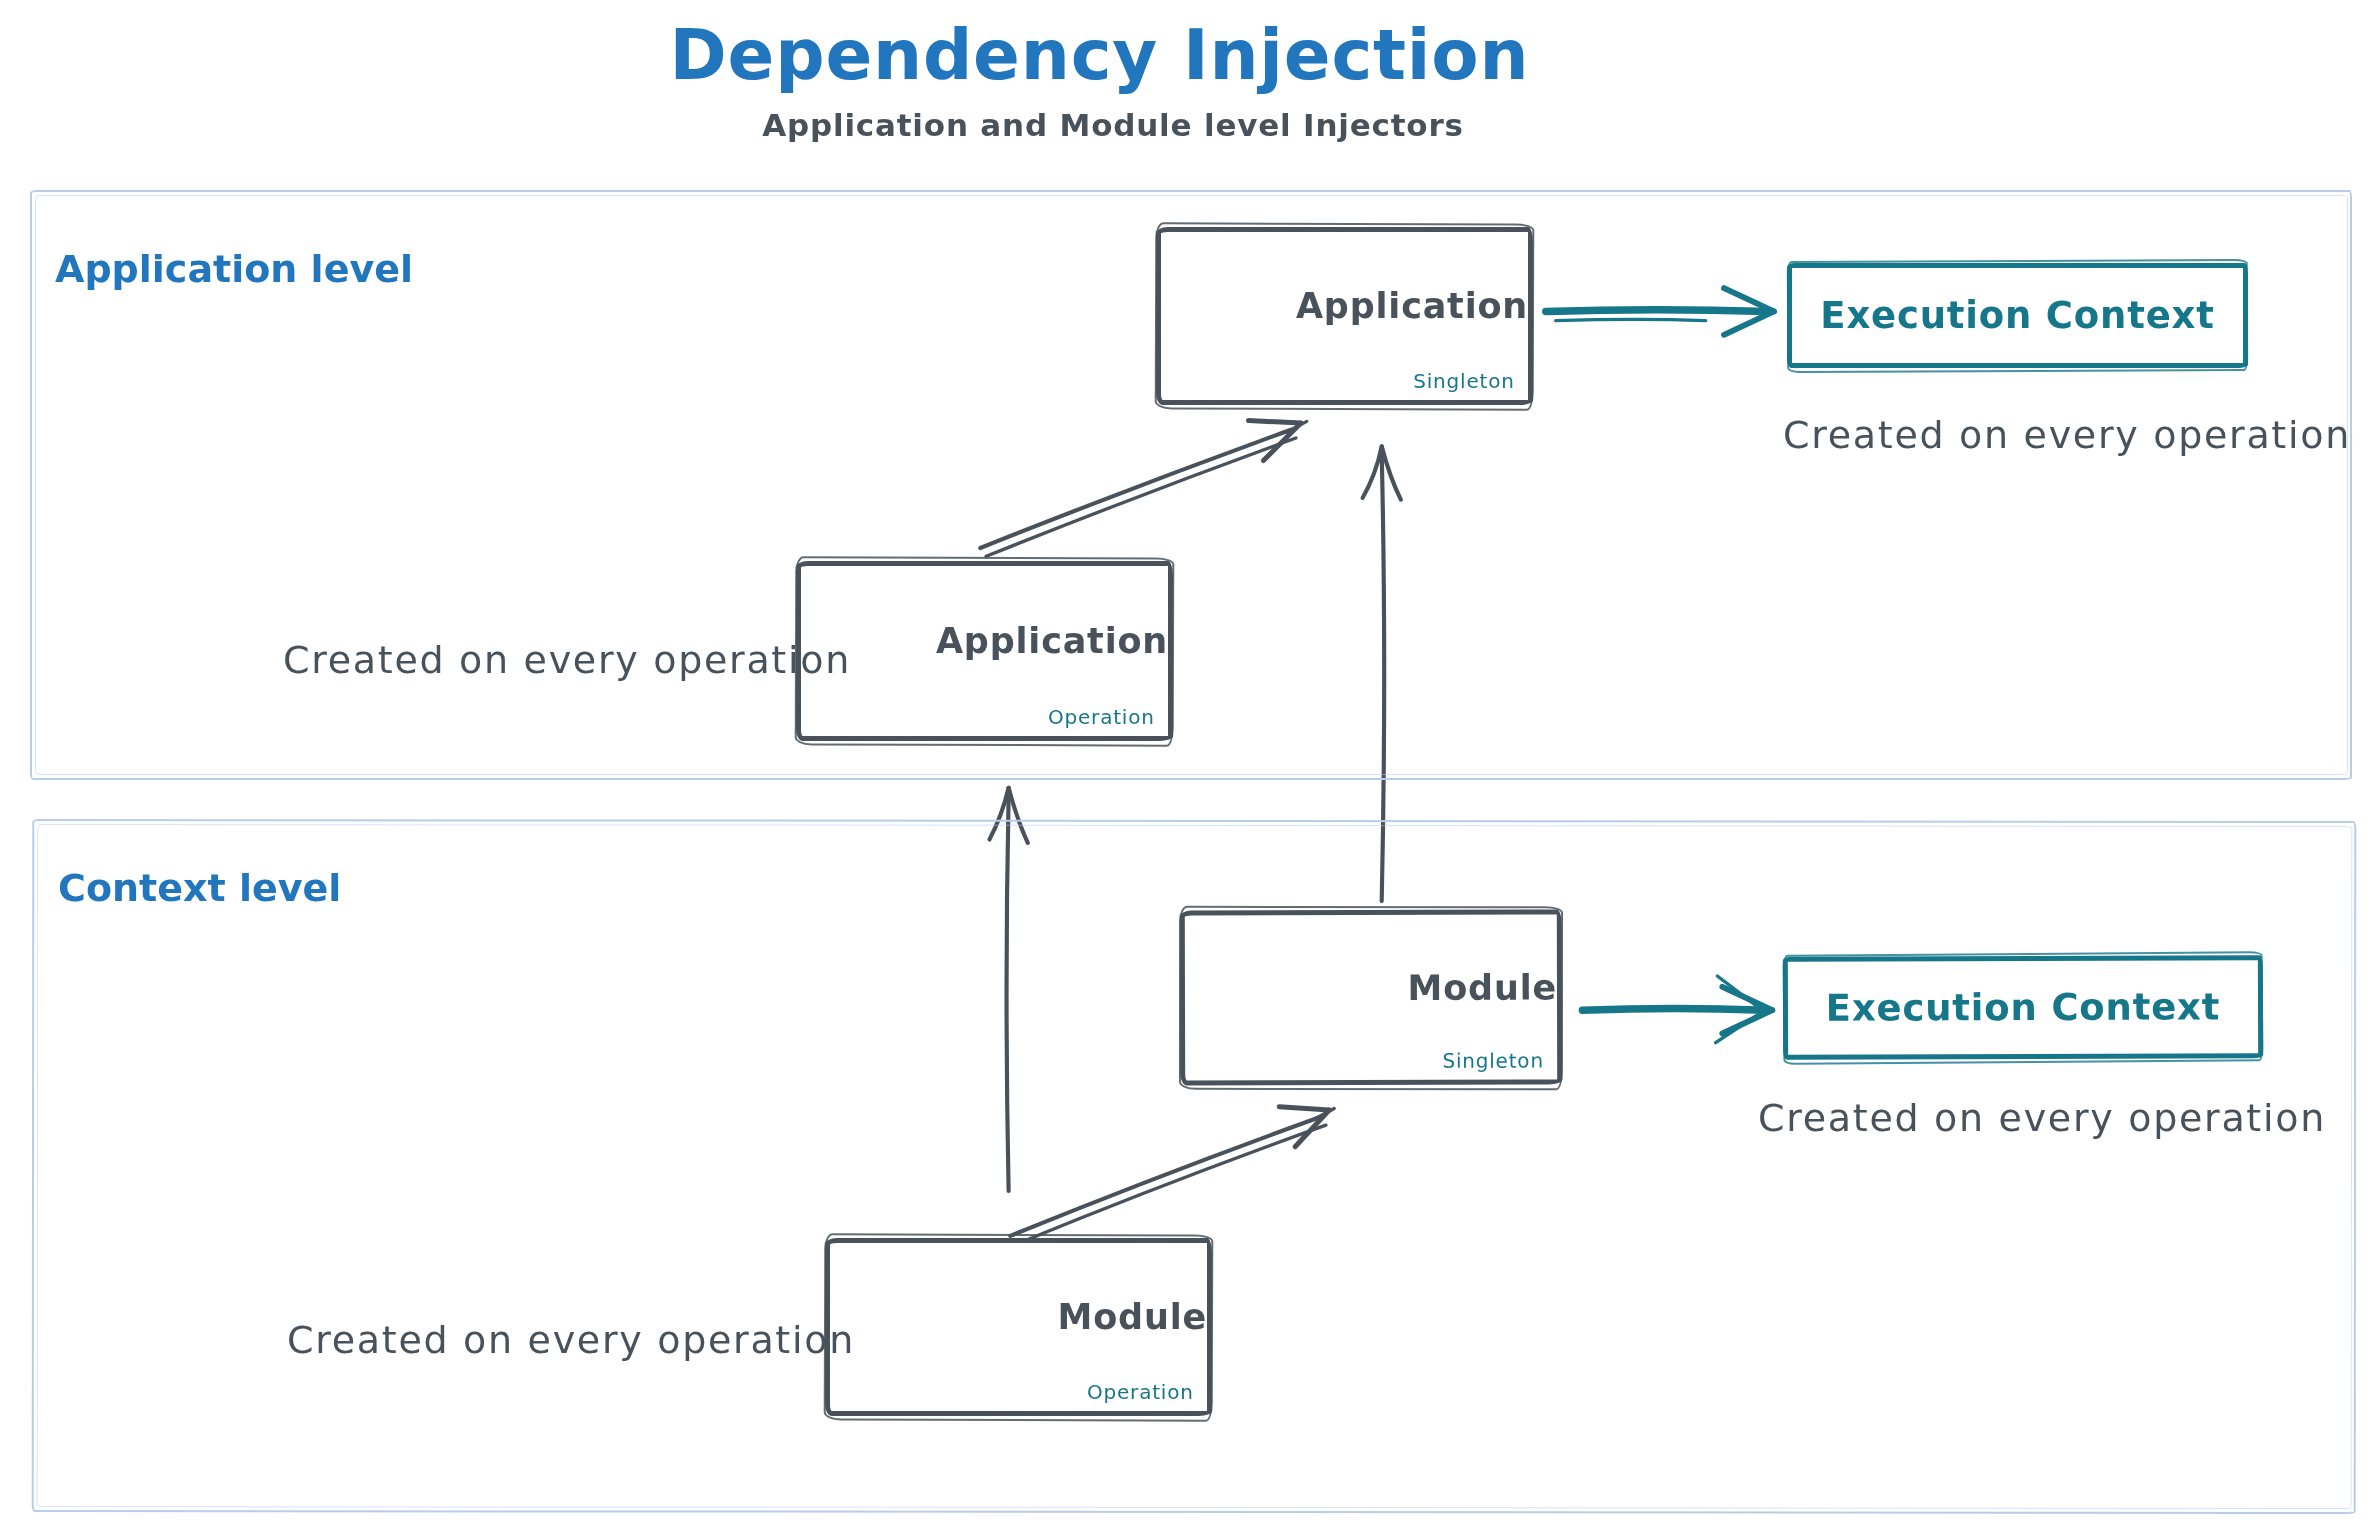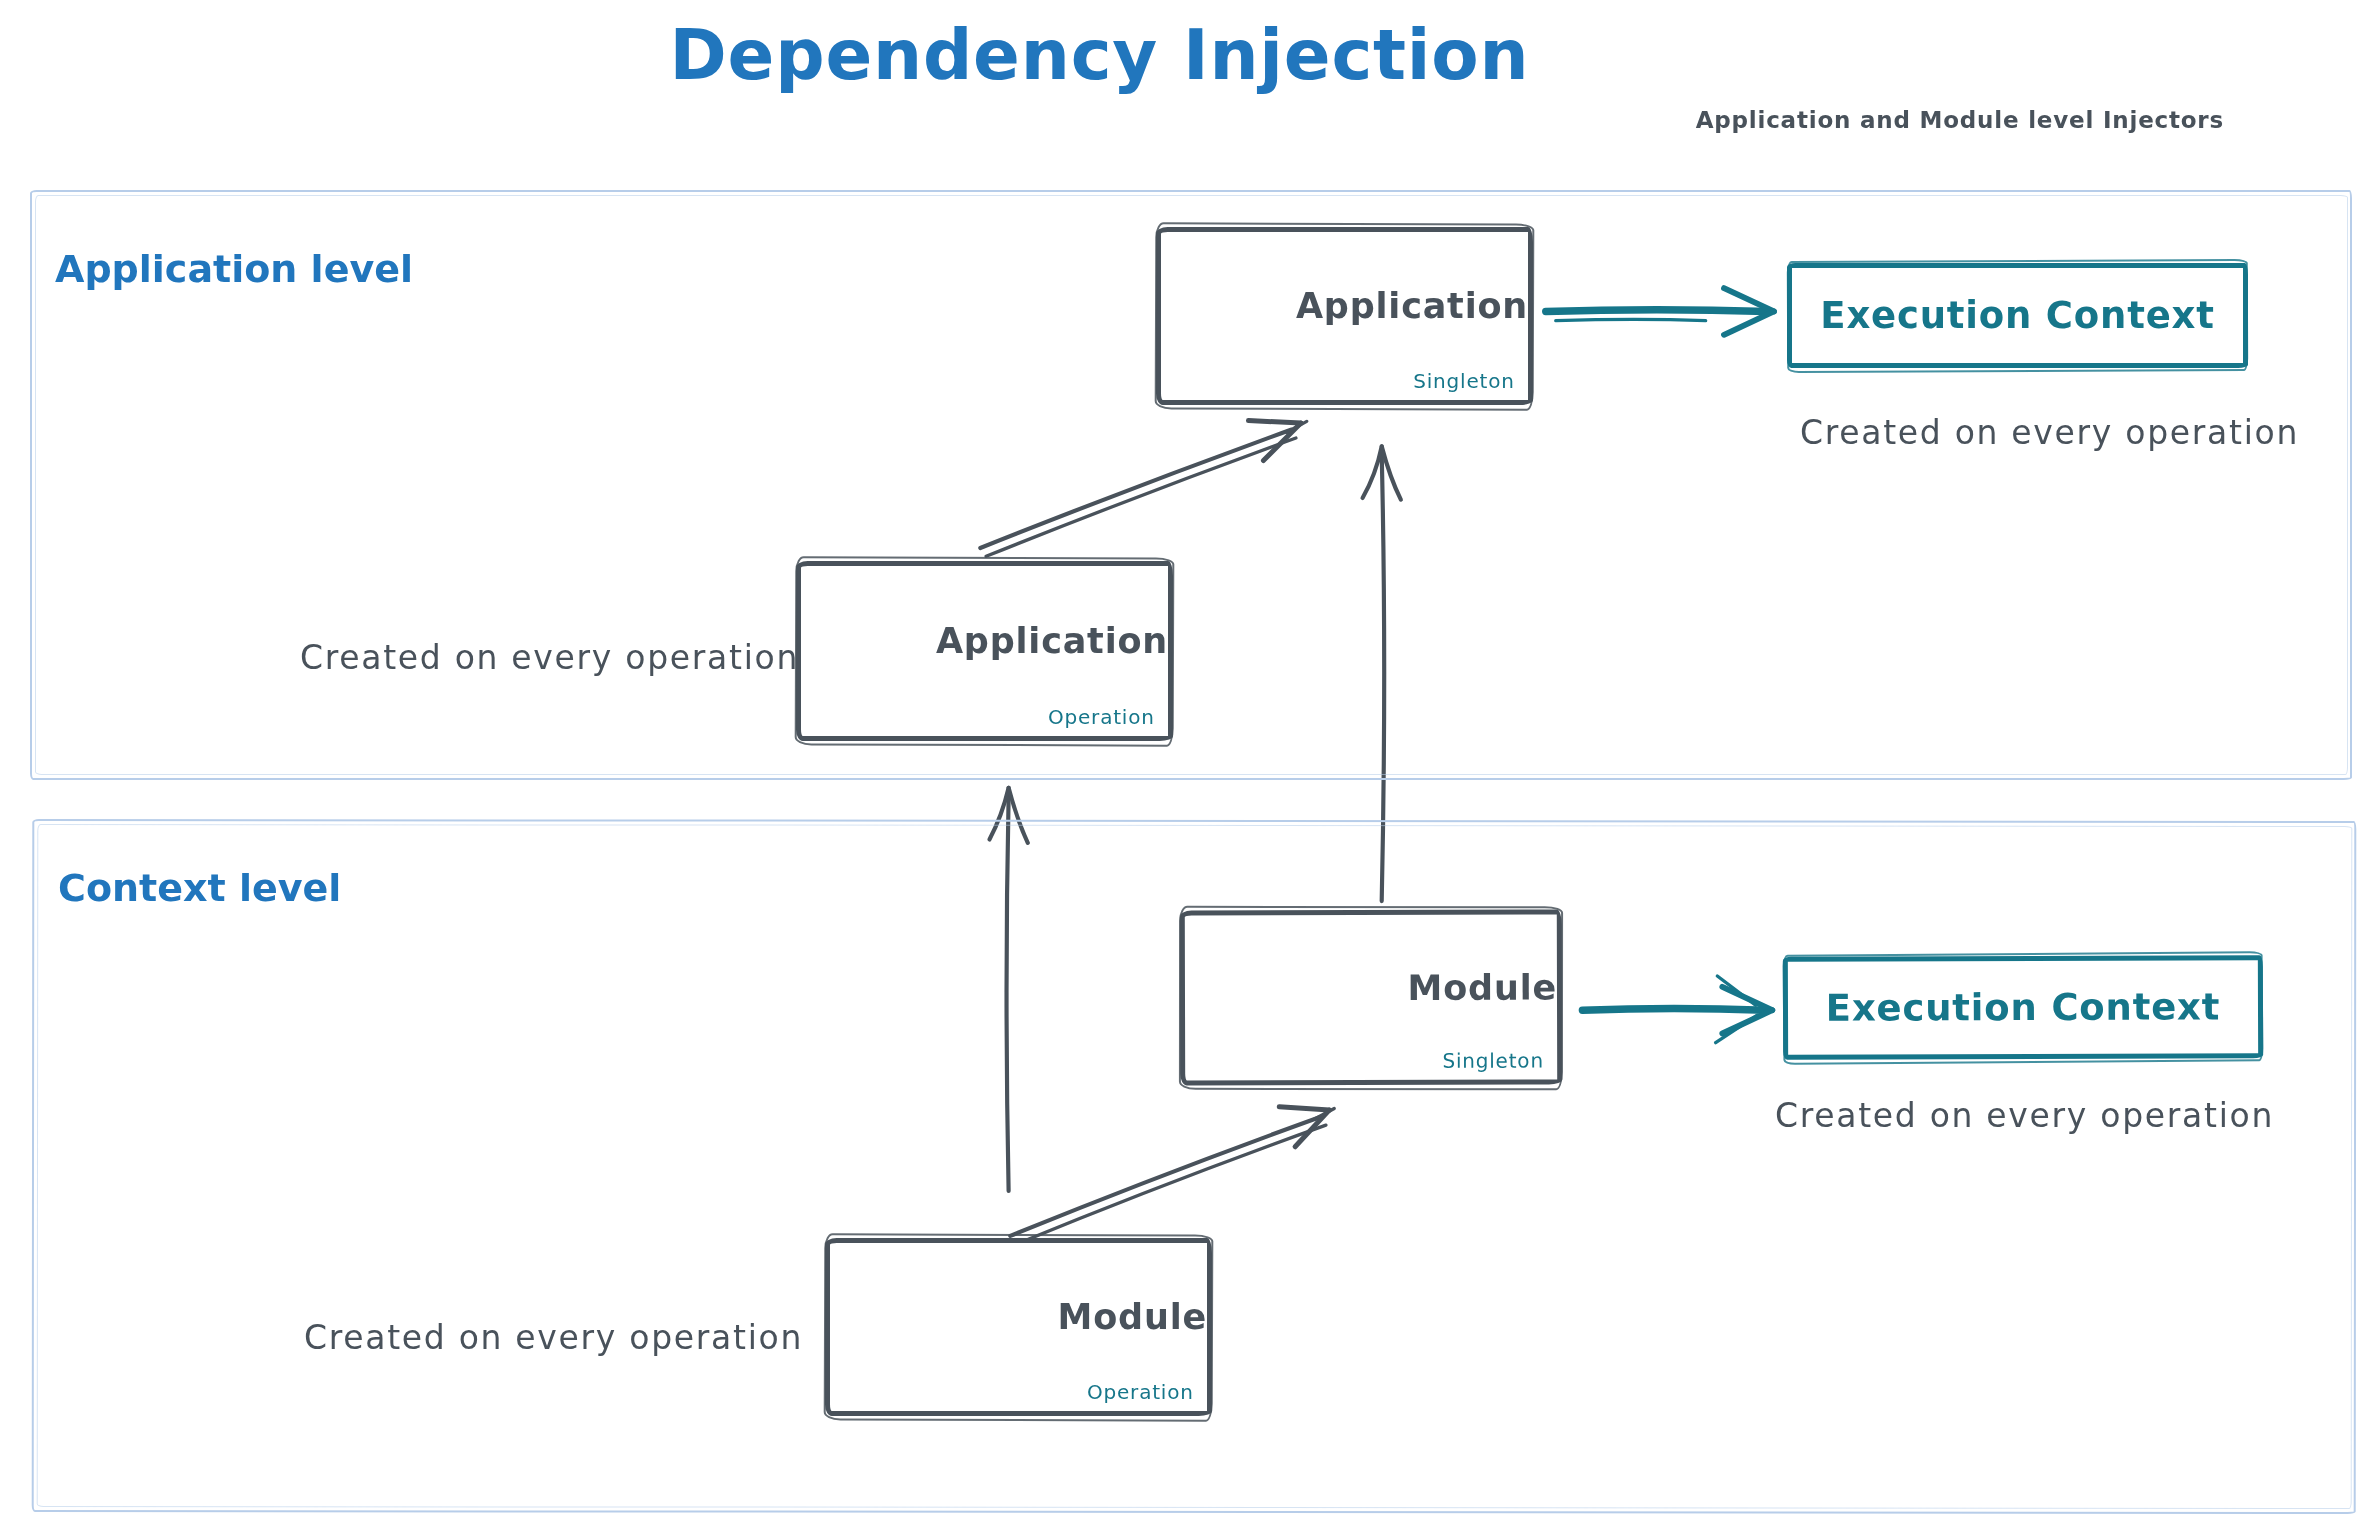--- a/index.html
+++ b/index.html
@@ -17,22 +17,22 @@
     color:var(--ink);
   }
   .canvas{position:absolute;inset:0;}
 
   
   .title{
     position:absolute;left:0;top:15px;width:2199px;text-align:center;
     font-size:69px;font-weight:bold;color:var(--blue);letter-spacing:0.8px;
   }
   .subtitle{
-    position:absolute;left:16px;top:107px;width:2208px;text-align:right;
-    font-size:23px;font-weight:bold;color:var(--ink);letter-spacing:0.8px;
+    position:absolute;left:9px;top:107px;width:2208px;text-align:center;
+    font-size:31px;font-weight:bold;color:var(--ink);letter-spacing:0.8px;
   }
 
   
   .section{
     position:absolute;border:2.5px solid var(--section-border);
     border-radius:6.7px 2.5px 8.3px 3.3px / 3.3px 8.3px 2.5px 6.7px;
     background:transparent;
   }
   .section::after{
     content:"";position:absolute;inset:2.5px 1.7px 3.3px 2.5px;
@@ -88,21 +88,21 @@
   }
   .ctx-label{
     font-size:37px;font-weight:bold;color:var(--teal);letter-spacing:0.8px;white-space:nowrap;
   }
   #app-ctx{left:1787px;top:263px;width:461px;height:105px;}
   #mod-ctx{left:1783px;top:956px;width:480px;height:103px;transform:rotate(-.2deg);}
 
   
   .caption{
     position:absolute;width:533px;text-align:center;
-    font-size:33px;color:var(--ink);letter-spacing:1.7px;white-space:nowrap;font-weight:normal;
+    font-size:38px;color:var(--ink);letter-spacing:1.7px;white-space:nowrap;font-weight:normal;
   }
   #caption-app-ctx{left:1783px;top:413px;width:533px;}
   #caption-app-op{left:283px;top:638px;}
   #caption-mod-ctx{left:1758px;top:1096px;width:533px;}
   #caption-mod-op{left:287px;top:1318px;}
 
   
   svg.arrows{position:absolute;inset:0;width:2377px;height:1534px;pointer-events:none;}
   svg.arrows path{fill:none;stroke-linecap:round;stroke-linejoin:round;}
   .ink-stroke{stroke:var(--ink);}

